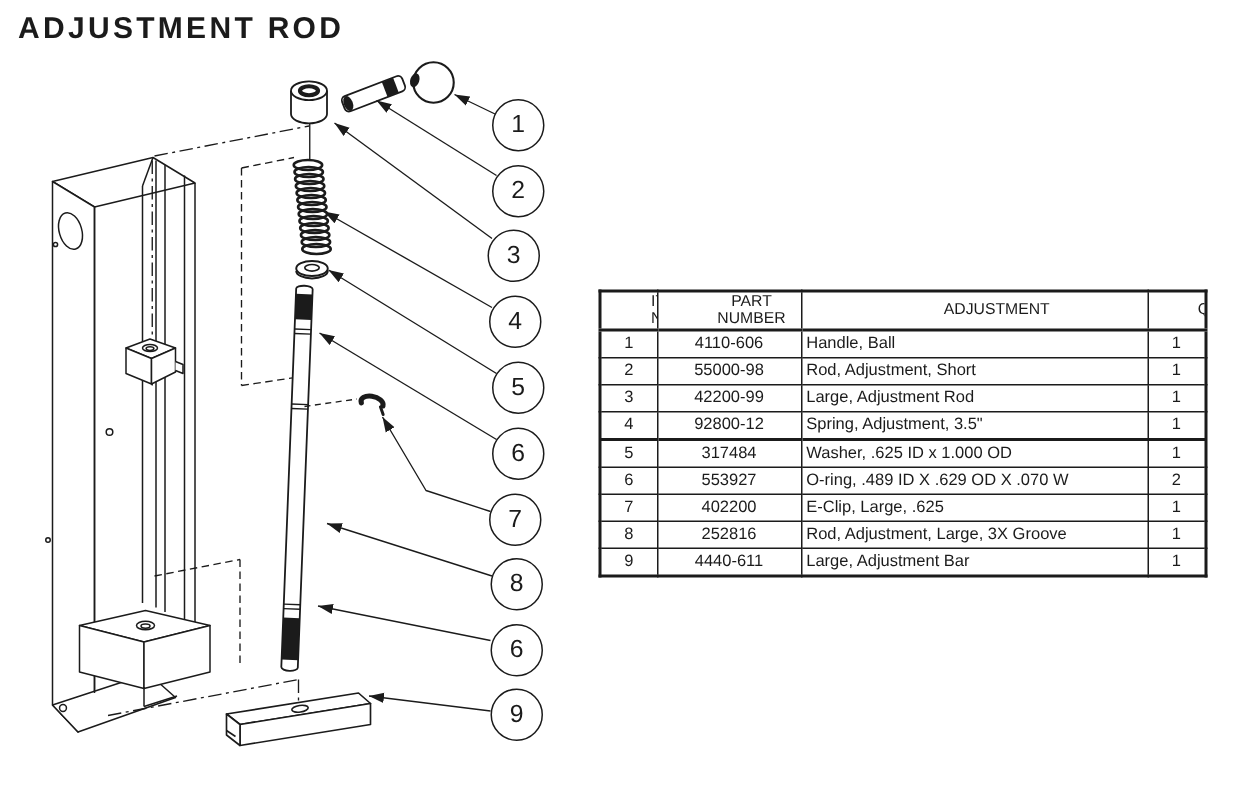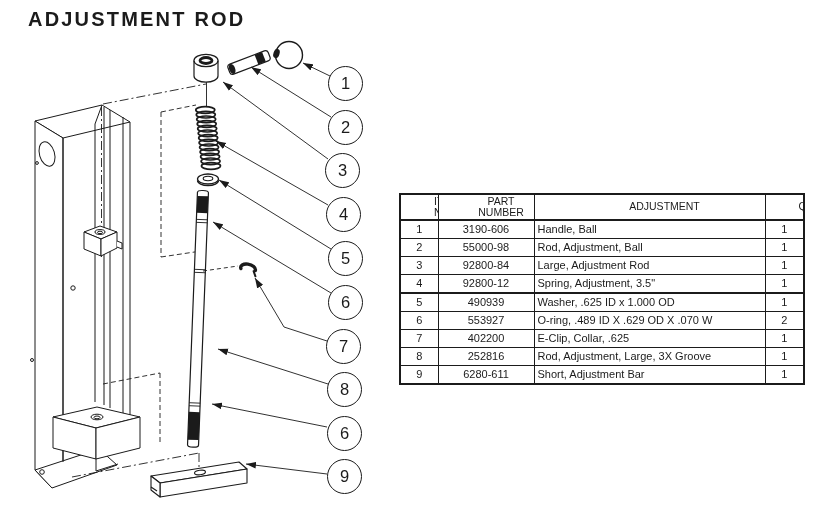--- a/index.html
+++ b/index.html
@@ -3,21 +3,21 @@
 <meta charset="utf-8">
 <style>
   html,body { margin:0; padding:0; }
   body {
     width:826px; height:525px; position:relative; overflow:hidden;
     background:var(--background,#ffffff);
     color:var(--ink,#1b1b1b);
     font-family:"Liberation Sans", sans-serif;
   }
   .title {
-    position:absolute; left:28px; top:8px;
+    position:absolute; left:12px; top:8px;
     font-size:20px; font-weight:bold; letter-spacing:2.2px;
     white-space:nowrap;
   }
   svg.diagram { position:absolute; left:0; top:0; color:var(--ink,#1b1b1b); }
   #arrowhead path { fill:var(--ink,#1b1b1b); }
 
   .balloon {
     position:absolute; width:35px; height:35px; box-sizing:border-box;
     border:1.5px solid var(--ink,#1b1b1b); border-radius:50%;
     background:#fff; display:flex; align-items:center; justify-content:center;
@@ -219,66 +219,66 @@
     <tr>
       <th>ITEM NO.</th>
       <th>PART NUMBER</th>
       <th>ADJUSTMENT</th>
       <th>QTY.</th>
     </tr>
   </thead>
   <tbody>
     <tr>
       <td>1</td>
-      <td>3190-606</td>
+      <td>4110-606</td>
       <td class="desc">Handle, Ball</td>
       <td>1</td>
     </tr>
     <tr>
       <td>2</td>
       <td>55000-98</td>
-      <td class="desc">Rod, Adjustment, Ball</td>
+      <td class="desc">Rod, Adjustment, Short</td>
       <td>1</td>
     </tr>
     <tr>
       <td>3</td>
-      <td>92800-84</td>
+      <td>42200-99</td>
       <td class="desc">Large, Adjustment Rod</td>
       <td>1</td>
     </tr>
     <tr>
       <td>4</td>
       <td>92800-12</td>
       <td class="desc">Spring, Adjustment, 3.5"</td>
       <td>1</td>
     </tr>
     <tr class="group-start">
       <td>5</td>
-      <td>490939</td>
+      <td>317484</td>
       <td class="desc">Washer, .625 ID x 1.000 OD</td>
       <td>1</td>
     </tr>
     <tr>
       <td>6</td>
       <td>553927</td>
       <td class="desc">O-ring, .489 ID X .629 OD X .070 W</td>
       <td>2</td>
     </tr>
     <tr>
       <td>7</td>
       <td>402200</td>
-      <td class="desc">E-Clip, Collar, .625</td>
+      <td class="desc">E-Clip, Large, .625</td>
       <td>1</td>
     </tr>
     <tr>
       <td>8</td>
       <td>252816</td>
       <td class="desc">Rod, Adjustment, Large, 3X Groove</td>
       <td>1</td>
     </tr>
     <tr>
       <td>9</td>
-      <td>6280-611</td>
-      <td class="desc">Short, Adjustment Bar</td>
+      <td>4440-611</td>
+      <td class="desc">Large, Adjustment Bar</td>
       <td>1</td>
     </tr>
   </tbody>
 </table>
 
 </body></html>

